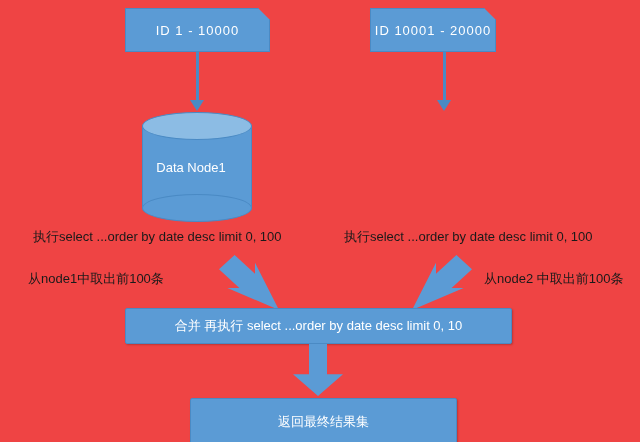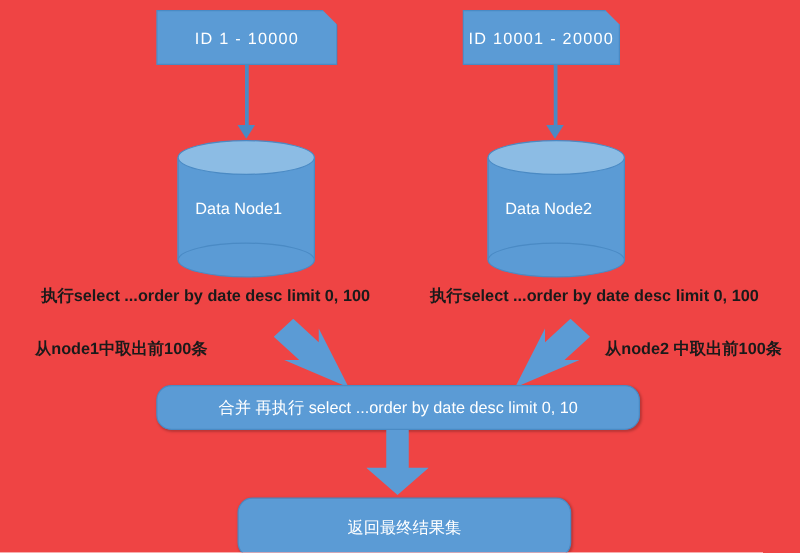--- a/index.html
+++ b/index.html
@@ -108,35 +108,35 @@
   }
   .blockarrow-diag.dl {
     -webkit-clip-path: polygon(100% 26%, 74% 0, 40% 34%, 40% 14%, 0 100%, 86% 60%, 66% 60%);
     clip-path: polygon(100% 26%, 74% 0, 40% 34%, 40% 14%, 0 100%, 86% 60%, 66% 60%);
   }
 
   
   .bar {
     background: #5B9BD5;
     border: 1px solid #4A8AC4;
-    border-radius: 12px;
+    border-radius: 2px;
     color: #ffffff;
     display: flex;
     align-items: center;
     justify-content: center;
     font-size: 13px;
     box-shadow: 1px 1px 2px rgba(0,0,0,0.22);
   }
   .bar .bartext { white-space: nowrap; padding: 0 10px; }
 
   
   .caption {
     position: absolute;
     color: #1a1a1a;
-    font-weight: bold;
+    font-weight: normal;
     font-size: 13px;
     white-space: nowrap;
   }
 </style>
 </head>
 <body>
 
 <div id="canvas">
 
   <div class="node idbox" style="left:125px; top:8px; width:145px; height:44px;">
@@ -153,26 +153,20 @@
   <div class="vline" style="left:443px; top:52px; height:50px;"></div>
   <div class="vhead" style="left:437px; top:100px;"></div>
 
   <div class="node cyl" style="left:142px; top:112px; width:110px; height:110px;">
     <div class="body"></div>
     <div class="bottom"></div>
     <div class="top"></div>
     <div class="cyl-label">Data Node1</div>
   </div>
 
-  <div class="node cyl" style="left:390px; top:112px; width:110px; height:110px;">
-    <div class="body"></div>
-    <div class="bottom"></div>
-    <div class="top"></div>
-    <div class="cyl-label">Data Node2</div>
-  </div>
 
   <div class="caption" style="left:33px; top:228px;">执行select ...order by date desc limit 0, 100</div>
 
   <div class="caption" style="left:344px; top:228px;">执行select ...order by date desc limit 0, 100</div>
 
   <div class="caption" style="left:28px; top:270px;">从node1中取出前100条</div>
 
   <div class="caption" style="left:484px; top:270px;">从node2 中取出前100条</div>
 
   <div class="blockarrow-diag dr" style="left:219px; top:255px; width:60px; height:55px;"></div>

